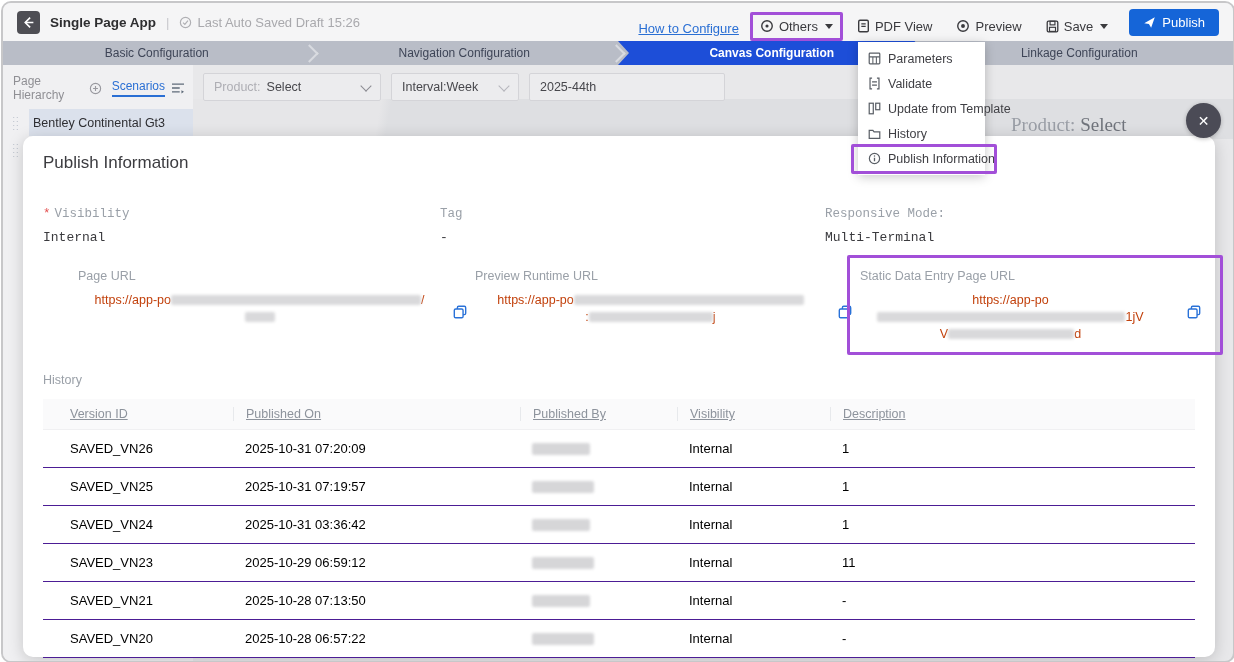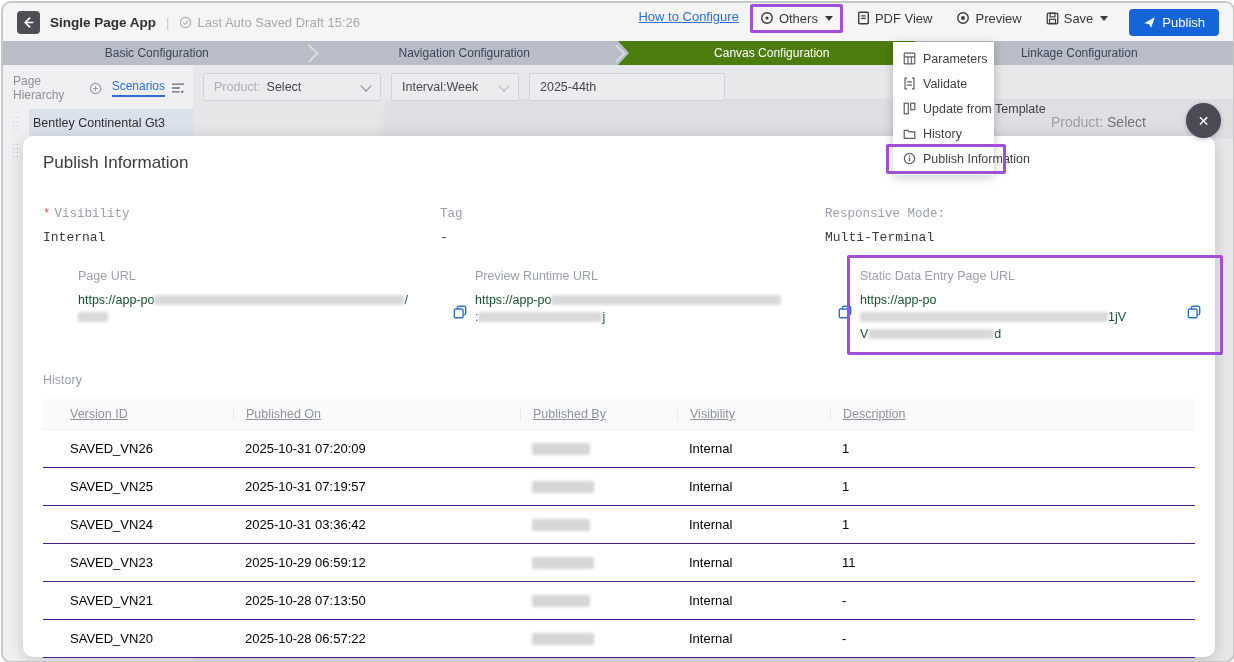--- a/index.html
+++ b/index.html
@@ -4,82 +4,82 @@
 <style>
   html,body{margin:0;padding:0;background:#fff;font-family:"Liberation Sans",sans-serif;}
   .frame{position:relative;width:1230px;height:658px;margin:1px;border:2px solid #c7c7c9;border-radius:10px;overflow:hidden;background:#e8e8ea;}
 
   
   .topbar{position:absolute;left:0;top:0;right:0;height:38px;background:#f5f5f6;display:flex;align-items:center;padding:0 14px;gap:10px;z-index:5;box-sizing:border-box;}
   .backbtn{width:23px;height:23px;border:none;border-radius:4px;background:#4e4e54;color:#fff;display:flex;align-items:center;justify-content:center;cursor:pointer;padding:0;flex:none;}
   .apptitle{font-size:13.5px;font-weight:bold;color:#2e2e30;}
   .tsep{color:#c8c8cc;font-size:13px;}
   .autosave{display:flex;align-items:center;gap:5px;color:#a9a9ad;font-size:13px;}
-  .tb-right{margin-left:auto;display:flex;align-items:flex-start;gap:18px;}
+  .tb-right{margin-left:auto;display:flex;align-items:flex-end;gap:18px;}
   .howto{color:#2a6fd4;font-size:13px;text-decoration:underline;cursor:pointer;}
   .tbtn{display:flex;align-items:center;gap:5px;font-size:13px;color:#3a3a3e;cursor:pointer;position:relative;background:none;border:none;padding:2px 3px;}
   .caret{width:0;height:0;border-left:4px solid transparent;border-right:4px solid transparent;border-top:5px solid #3a3a3e;margin-left:2px;}
   .publishbtn{display:flex;align-items:center;gap:6px;background:#1565d8;color:#fff;font-size:13px;border:none;border-radius:4px;height:27px;padding:0 14px;cursor:pointer;}
   .hl-box{position:absolute;inset:-5px -7px;border:3px solid #a24fd8;border-radius:2px;pointer-events:none;}
 
   
   .steps{position:absolute;top:38px;left:0;right:0;height:24px;display:flex;background:#b9bdc7;z-index:4;}
   .step{flex:1;display:flex;align-items:center;justify-content:center;font-size:12px;color:#3e4557;position:relative;cursor:pointer;}
-  .step.active{background:#4d7c0f;color:#fff;clip-path:polygon(0 0,calc(100% - 11px) 0,100% 50%,calc(100% - 11px) 100%,0 100%,11px 50%);}
+  .step.active{background:#1d4ed8;color:#fff;clip-path:polygon(0 0,calc(100% - 11px) 0,100% 50%,calc(100% - 11px) 100%,0 100%,11px 50%);font-weight:bold;}
   .chev{position:absolute;right:-5px;top:50%;width:11px;height:11px;margin-top:-6px;border-top:2px solid #d9dbe0;border-right:2px solid #d9dbe0;transform:rotate(45deg);z-index:2;}
 
   
   .sidebar{position:absolute;left:0;top:62px;width:190px;bottom:0;background:#f0f0f2;z-index:1;}
   .sb-head{display:flex;align-items:center;gap:6px;padding:9px 8px 7px 10px;font-size:12px;}
   .sb-ph{color:#8f8f94;display:flex;align-items:center;gap:4px;cursor:pointer;}
   .sb-sc{color:#2a6fd4;border-bottom:2px solid #2a6fd4;padding-bottom:2px;cursor:pointer;margin-left:4px;}
   .sb-listicon{margin-left:auto;cursor:pointer;color:#5f6b7a;}
   .sb-item{display:flex;align-items:center;height:27px;font-size:12.5px;color:#2e2e32;cursor:pointer;}
   .dragdots{width:26px;text-align:center;color:#b6bcc8;font-size:9px;letter-spacing:1px;line-height:8px;flex:none;}
   .sb-item .lbl-wrap{flex:1;height:100%;display:flex;align-items:center;gap:8px;padding-left:4px;}
   .sb-item.sel .lbl-wrap{background:#dbe1ec;}
   .refbadge{background:#dfeafc;color:#2a6fd6;font-size:11.5px;border-radius:3px;padding:3px 9px;}
 
   
   .band{position:absolute;left:190px;right:0;top:96px;height:40px;background:linear-gradient(100deg,#e6e6e8 18%,#dedfe2 19%);z-index:1;}
   .filters{position:absolute;left:200px;top:70px;display:flex;gap:10px;z-index:1;}
   .fbox{height:28px;background:#ececee;border:1px solid #d4d4d8;display:flex;align-items:center;padding:0 10px;font-size:12.5px;color:#47474c;border-radius:2px;box-sizing:border-box;cursor:pointer;}
   .fbox .flt-lab{color:#aeaeb4;margin-right:6px;}
   .selchev{width:7px;height:7px;border-left:1.5px solid #8b8b92;border-bottom:1.5px solid #8b8b92;transform:rotate(-45deg);margin-left:auto;margin-top:-3px;}
-  .canvas-product{position:absolute;top:111px;left:1048px;font-size:14px;color:#9a9ea6;z-index:1;}
+  .canvas-product{position:absolute;top:111px;left:1008px;font-size:19px;color:#9a9ea6;z-index:1;font-family:Liberation Serif, serif;}
   .canvas-product b{font-weight:normal;color:#70747c;}
 
   
   .modal{position:absolute;left:20px;top:133px;width:1192px;height:521px;background:#fff;border-radius:10px;box-shadow:0 3px 16px rgba(0,0,0,.18);z-index:10;padding:17px 20px 0;box-sizing:border-box;}
   .mtitle{font-size:17px;color:#3c3c40;font-weight:500;}
   .fieldgrid{display:grid;grid-template-columns:397px 385px 1fr;margin-top:34px;font-family:Liberation Mono, monospace;}
   .flabel{font-size:12.5px;color:#9aa0a8;}
   .req{color:#e34d4d;margin-right:4px;}
   .fvalue{margin-top:9px;font-size:13px;color:#3a3a3e;}
   .urlgrid{display:grid;grid-template-columns:397px 385px 1fr;margin-top:24px;margin-left:35px;}
   .urlcell{position:relative;padding-right:34px;}
-  .urlval{margin-top:9px;font-size:12.5px;color:#14532d;line-height:17px;}
+  .urlval{margin-top:9px;font-size:12.5px;color:#c2410c;line-height:17px;text-align:center;}
   .blur{display:inline-block;height:10px;border-radius:2px;background:#d9d9db;filter:blur(1.6px);vertical-align:-1px;}
   .bw1{width:250px;} .bw2{width:30px;} .bw3{width:230px;} .bw4{width:124px;} .bw5{width:248px;} .bw6{width:126px;}
   .copy{position:absolute;right:8px;top:36px;color:#2a72d8;cursor:pointer;background:none;border:none;padding:0;}
   .urlcell.c3 .copy{right:-6px;}
   .su-hl{position:absolute;inset:-14px -28px -12px -13px;border:3px solid #a24fd8;border-radius:2px;pointer-events:none;}
 
   .hlabel{margin-top:30px;font-size:12.5px;color:#9aa0a8;}
   .table{margin-top:12px;}
   .thead{display:grid;grid-template-columns:175px 287px 157px 153px 1fr;background:#fafafb;height:30px;align-items:center;padding-left:15px;font-size:12.5px;color:#8d939c;border-bottom:1px solid #f0f0f2;text-decoration:underline;}
   .thead .th{padding-left:12px;}
   .thead .th + .th{border-left:1px solid #e7e9ec;}
   .trow{display:grid;grid-template-columns:175px 287px 157px 153px 1fr;padding-left:15px;height:37px;align-items:center;border-bottom:1px solid #4c1d95;font-size:13px;color:#000000;}
   .trow>div{padding-left:12px;}
   .pb-blur{display:block;width:58px;height:12px;border-radius:2px;background:#d6d6d8;filter:blur(1.8px);}
   .trow:nth-child(odd) .pb-blur{width:62px;}
 
   
-  .menu{position:absolute;left:890px;top:39px;width:101px;background:#fff;box-shadow:0 2px 10px rgba(0,0,0,.22);z-index:20;padding:4px 0;box-sizing:border-box;}
+  .menu{position:absolute;left:855px;top:39px;width:127px;background:#fff;box-shadow:0 2px 10px rgba(0,0,0,.22);z-index:20;padding:4px 0;box-sizing:border-box;}
   .mitem{display:flex;align-items:center;gap:7px;height:25px;padding:0 10px;font-size:12.5px;color:#3f3f44;cursor:pointer;position:relative;white-space:nowrap;}
   .mitem .ico{color:#5a5f66;display:flex;flex:none;}
   .mi-hl{position:absolute;inset:-2px -12px -3px -7px;border:3px solid #a24fd8;border-radius:2px;pointer-events:none;}
 
   
   .closebtn{position:absolute;left:1183px;top:100px;width:35px;height:35px;border-radius:50%;background:#4b4b56;color:#fff;z-index:12;display:flex;align-items:center;justify-content:center;font-size:14px;border:none;cursor:pointer;box-shadow:0 1px 4px rgba(0,0,0,.25);}
 
   svg{display:block;}
 </style>
 </head>

